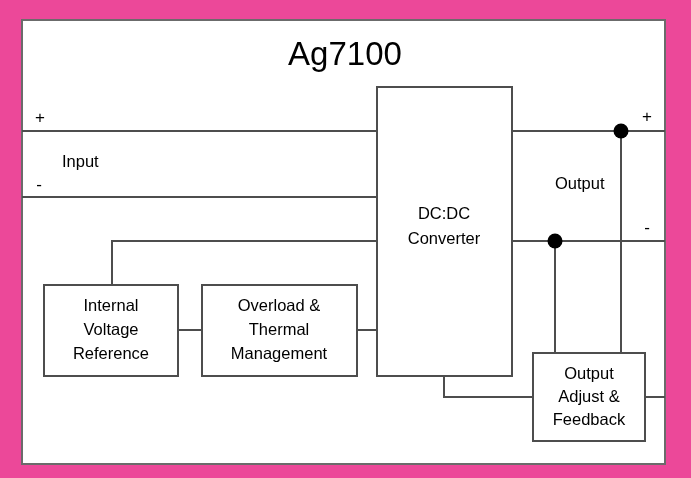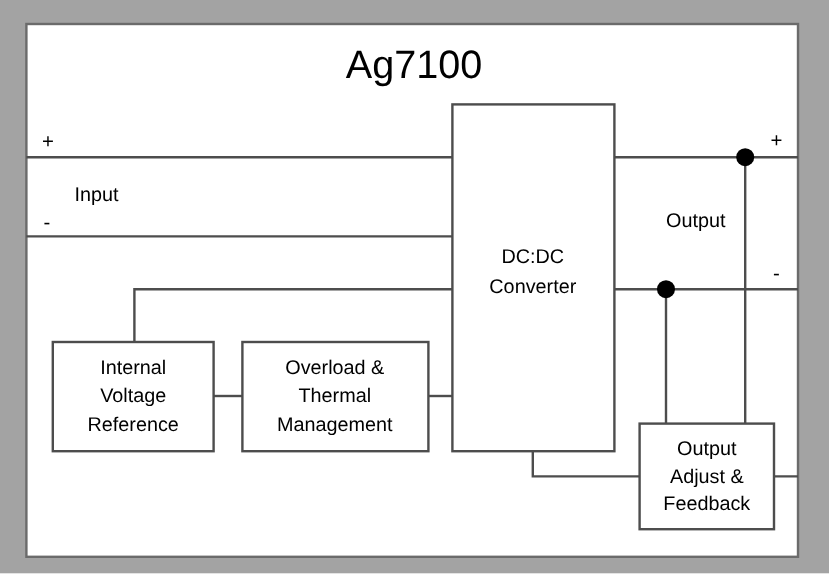--- a/index.html
+++ b/index.html
@@ -10,21 +10,21 @@
   body {
     width: 691px;
     height: 478px;
     font-family: "Liberation Sans", sans-serif;
     overflow: hidden;
   }
   #diagram-root {
     position: relative;
     width: 691px;
     height: 478px;
-    background: #a3a3a3;
+    background: #ec4899;
   }
   svg#block-diagram {
     display: block;
     width: 691px;
     height: 478px;
   }
   .wire {
     stroke: #4d4d4d;
     stroke-width: 2;
     fill: none;

